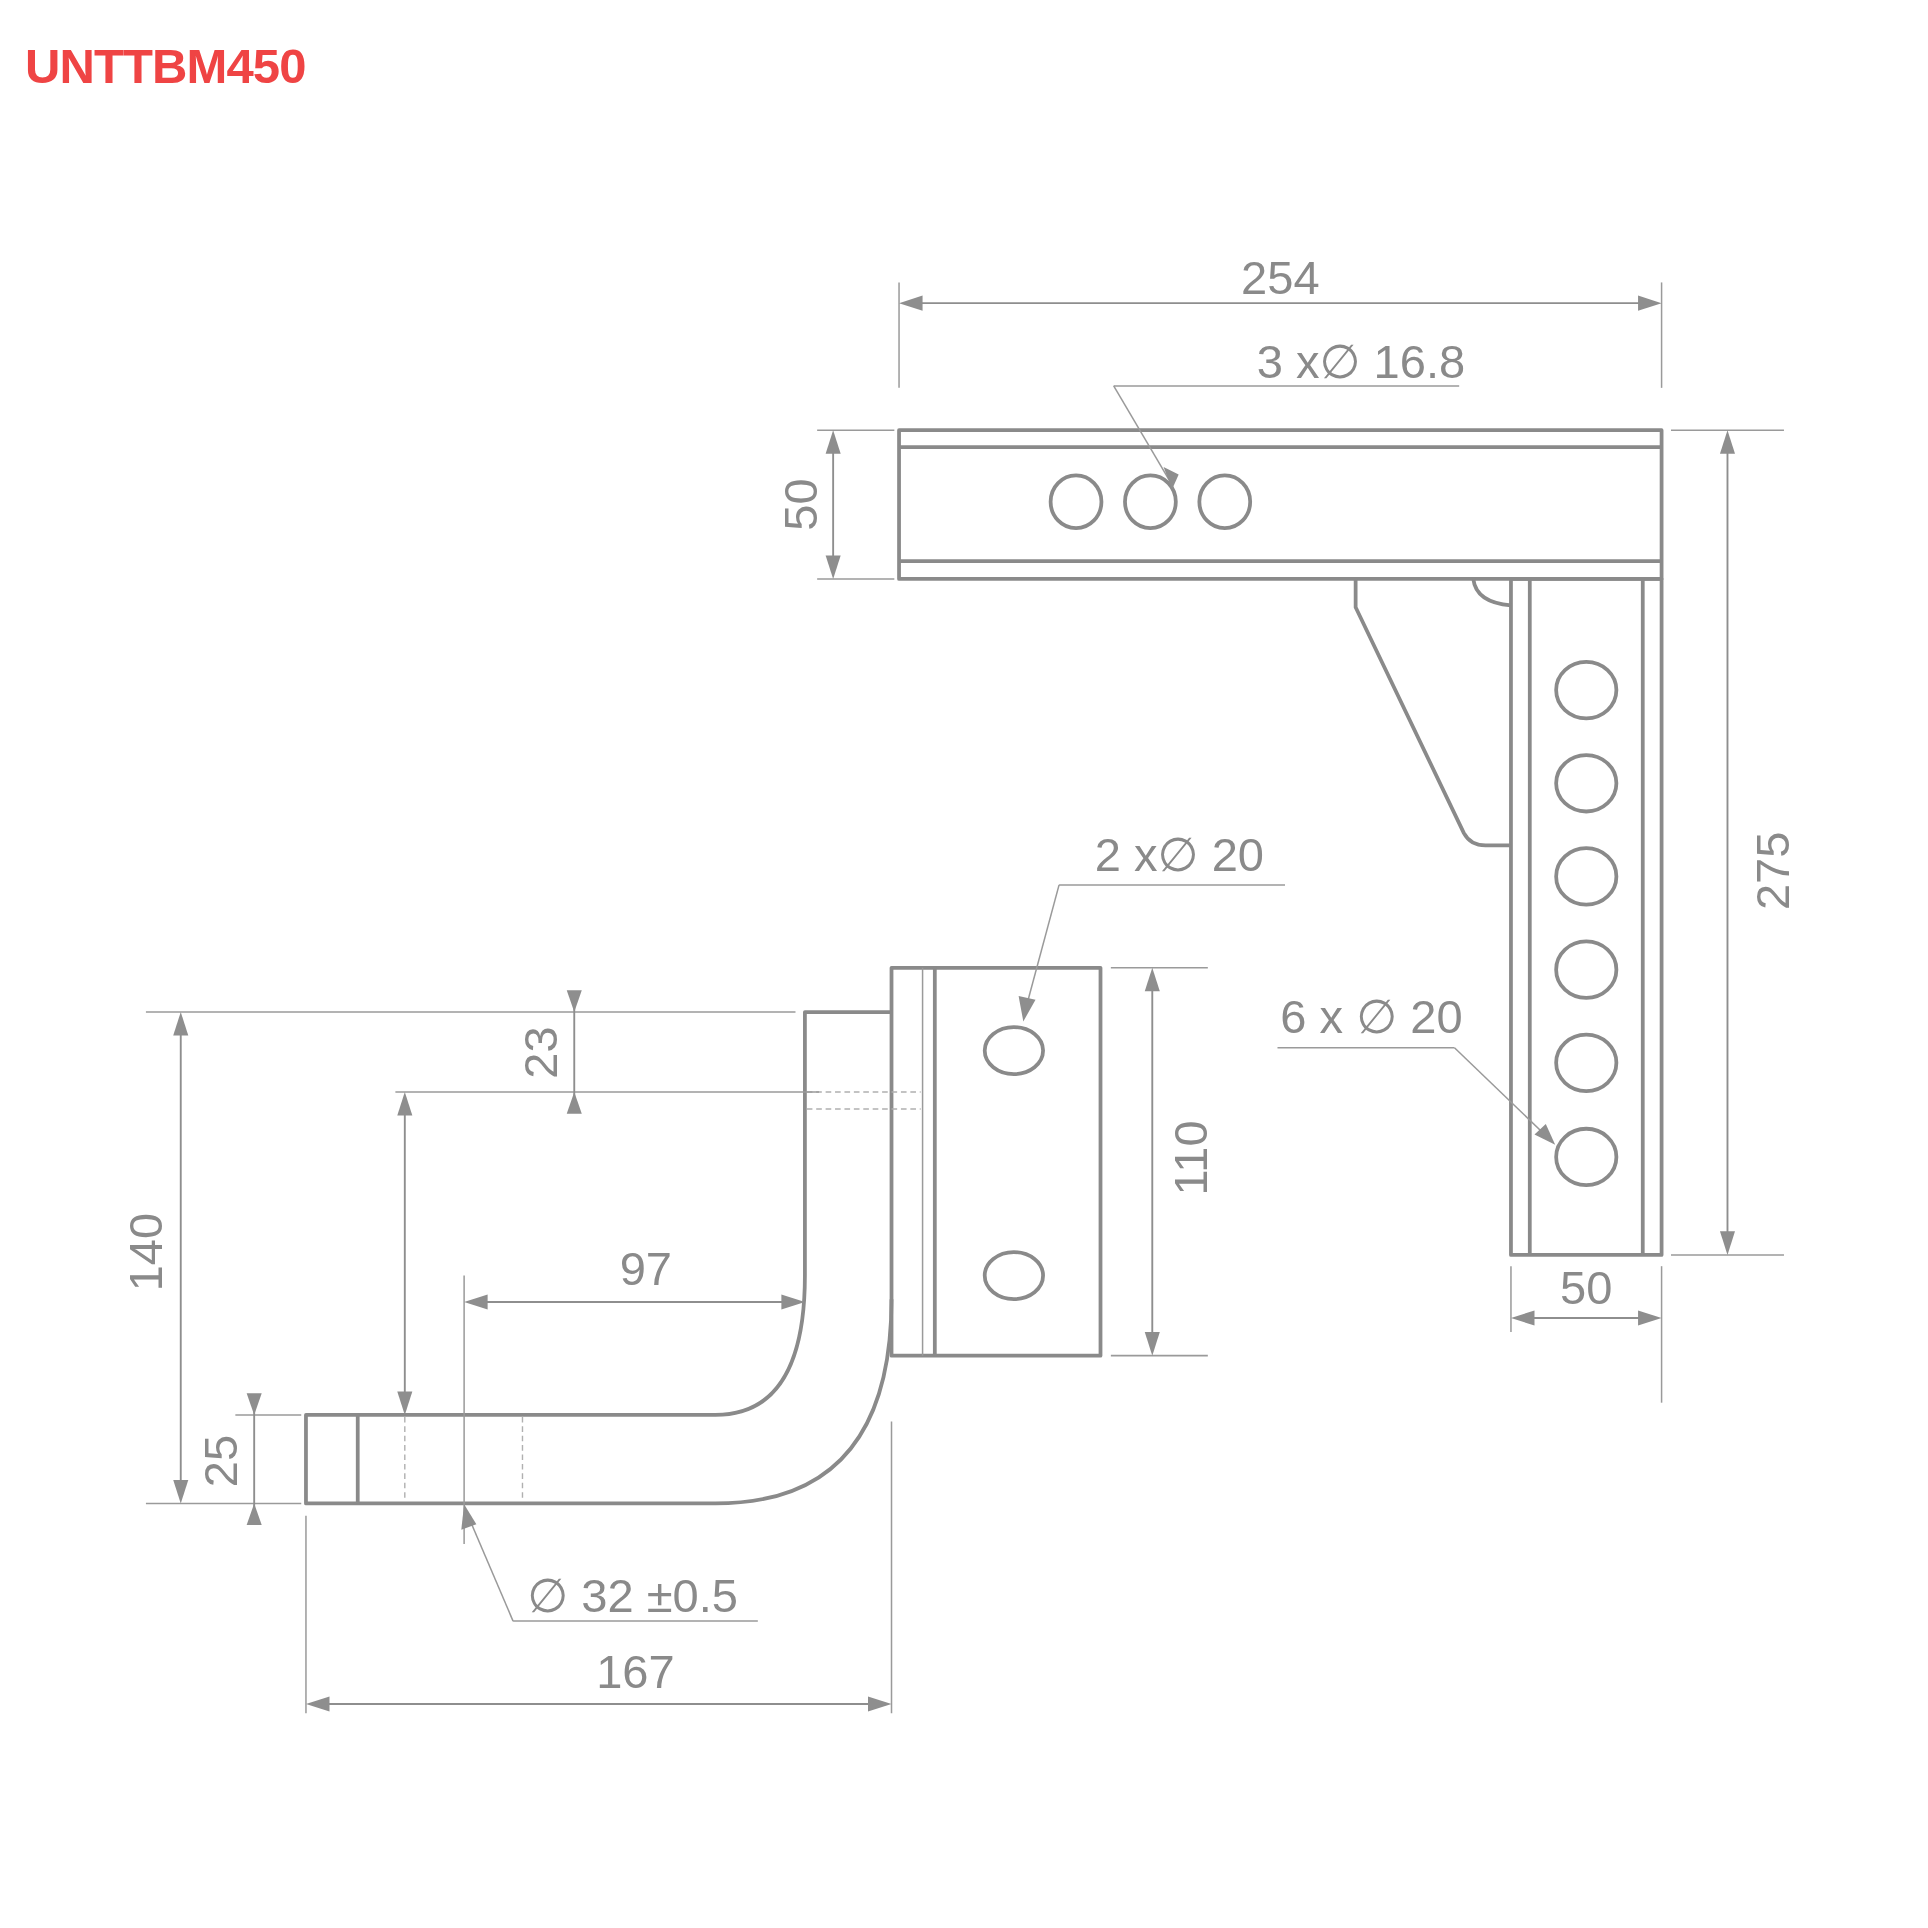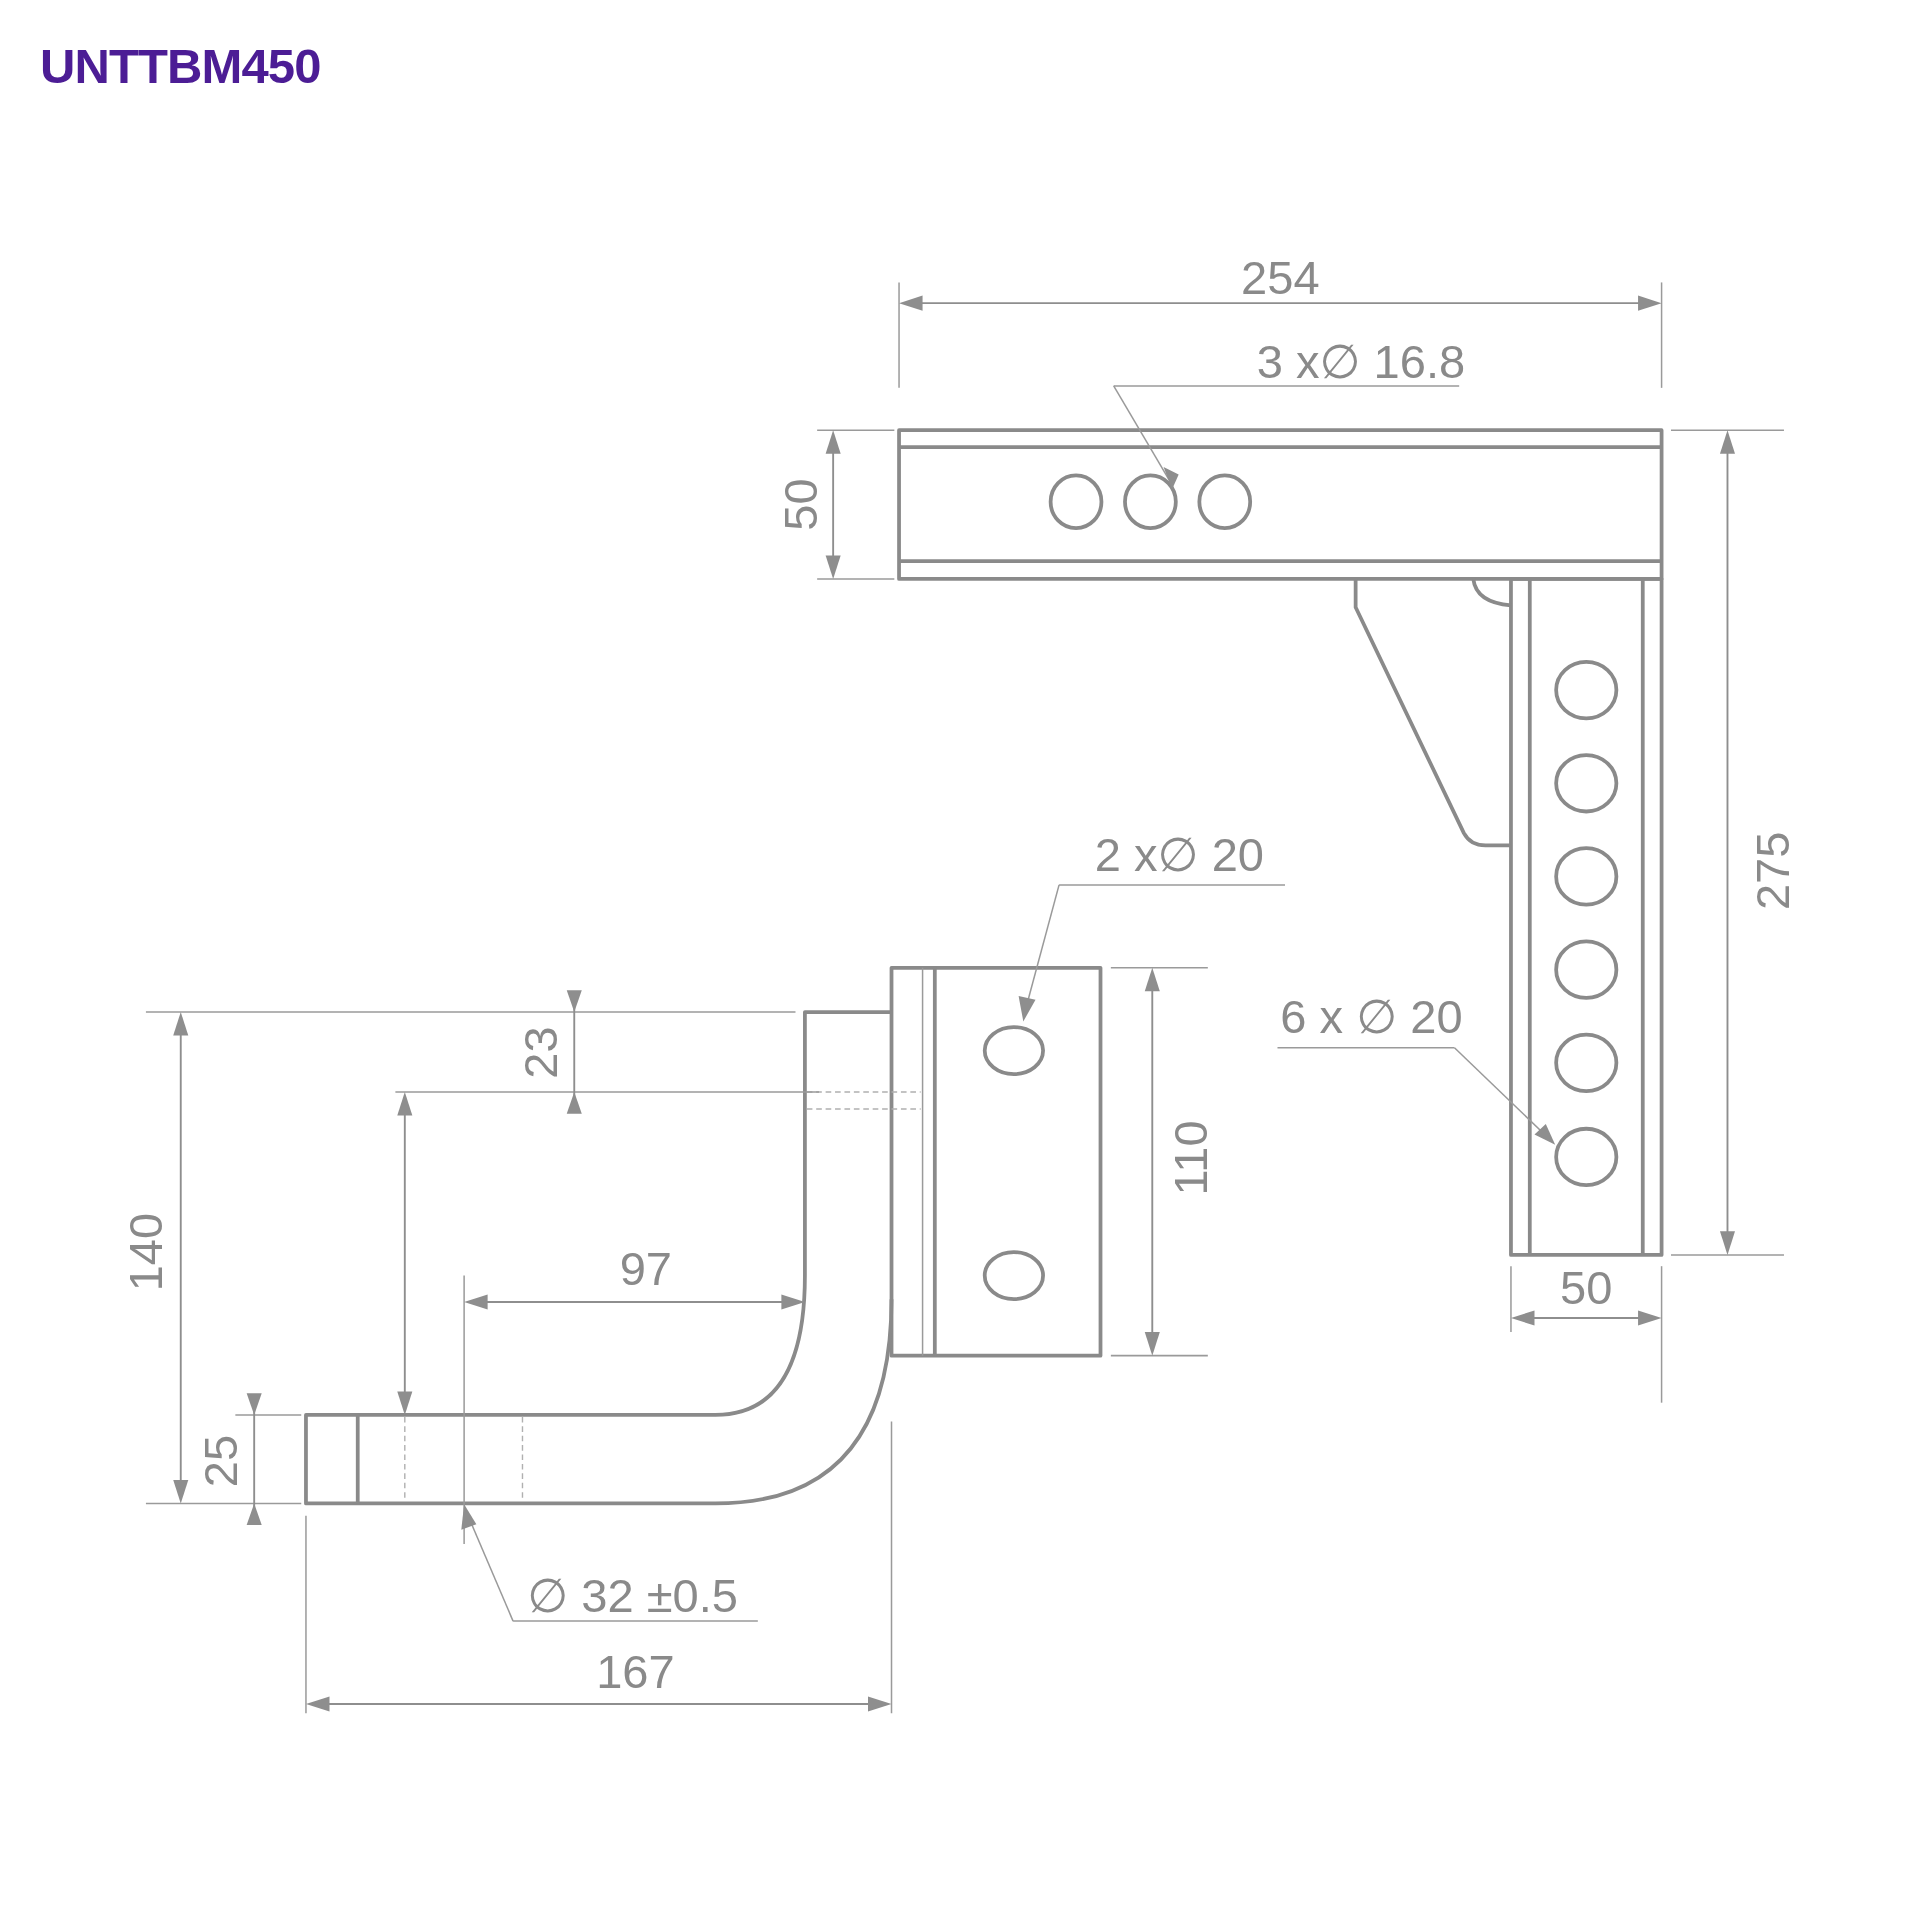--- a/index.html
+++ b/index.html
@@ -1,17 +1,17 @@
 <!DOCTYPE html>
 <html style="font-size:15px"><head>
 <meta charset="utf-8">
 <style>
   html, body { margin:0; padding:0; background:#ffffff; }
   body { width:1928px; height:1928px; position:relative; overflow:hidden; }
-  .title { position:absolute; left:40px; top:38px; font-family:"Liberation Sans", sans-serif; font-weight:bold; font-size:49px; color:#4c1d95; letter-spacing:-0.9px;text-align:right; }
+  .title { position:absolute; left:25px; top:38px; font-family:"Liberation Sans", sans-serif; font-weight:bold; font-size:49px; color:#ef4444; letter-spacing:-0.9px;text-align:right; }
   svg { position:absolute; left:0; top:0; }
   .part { fill:none; stroke:#8a8a8a; stroke-width:4; stroke-linejoin:round; }
   .thin { fill:none; stroke:#9a9a9a; stroke-width:1.6; }
   .dash { fill:none; stroke:#b0b0b0; stroke-width:1.5; stroke-dasharray:6 4; }
   .dim { fill:none; stroke:#8e8e8e; stroke-width:2; }
   .arrow { fill:#8e8e8e; stroke:none; }
   .lbl { font-family:"Liberation Sans", sans-serif; font-size:50px; fill:#8a8a8a; }
 </style>
 </head>
 <body>

